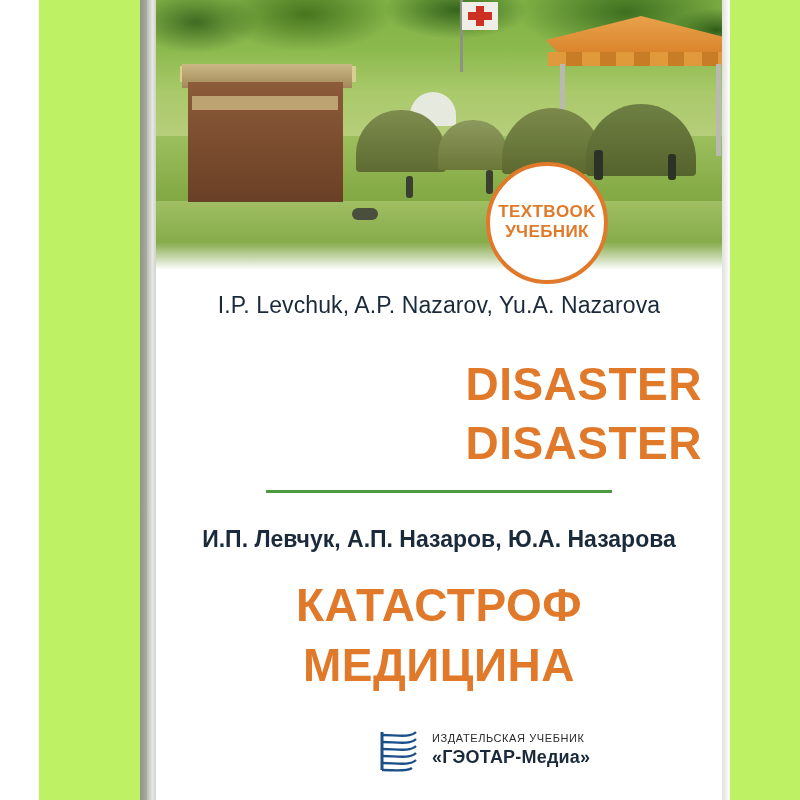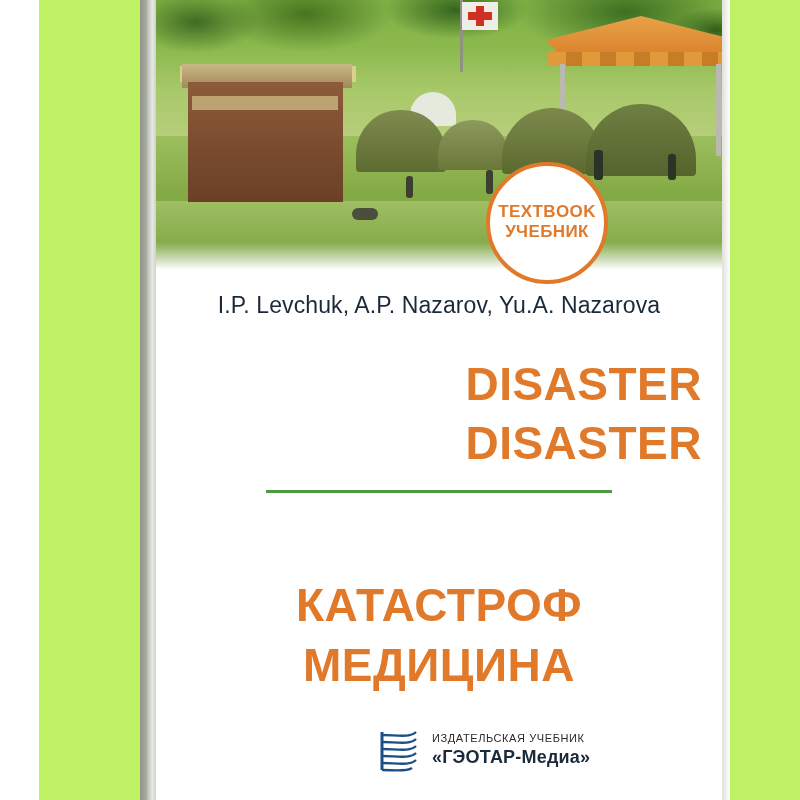--- a/index.html
+++ b/index.html
@@ -332,20 +332,21 @@
     </div>
 
     <div class="authors-en">I.P. Levchuk, A.P. Nazarov, Yu.A. Nazarova</div>
     <div class="title-en">
       <div>DISASTER</div>
       <div>DISASTER</div>
     </div>
 
     <div class="rule-green"></div>
 
+    <div class="authors-ru">И.П. Левчук, А.П. Назаров, Ю.А. Назарова</div>
     <div class="title-ru">
       <div>КАТАСТРОФ</div>
       <div>МЕДИЦИНА</div>
     </div>
 
     <div class="publisher">
       <svg class="pub-logo" viewBox="0 0 44 46">
         <rect x="0" y="0" width="44" height="46" fill="#ffffff"></rect>
         <path d="M6 4 L6 42" stroke="#1b4f8a" stroke-width="3" fill="none"></path>
         <path d="M6 7 C20 7, 34 10, 40 4" stroke="#1b4f8a" stroke-width="2.4" fill="none"></path>

